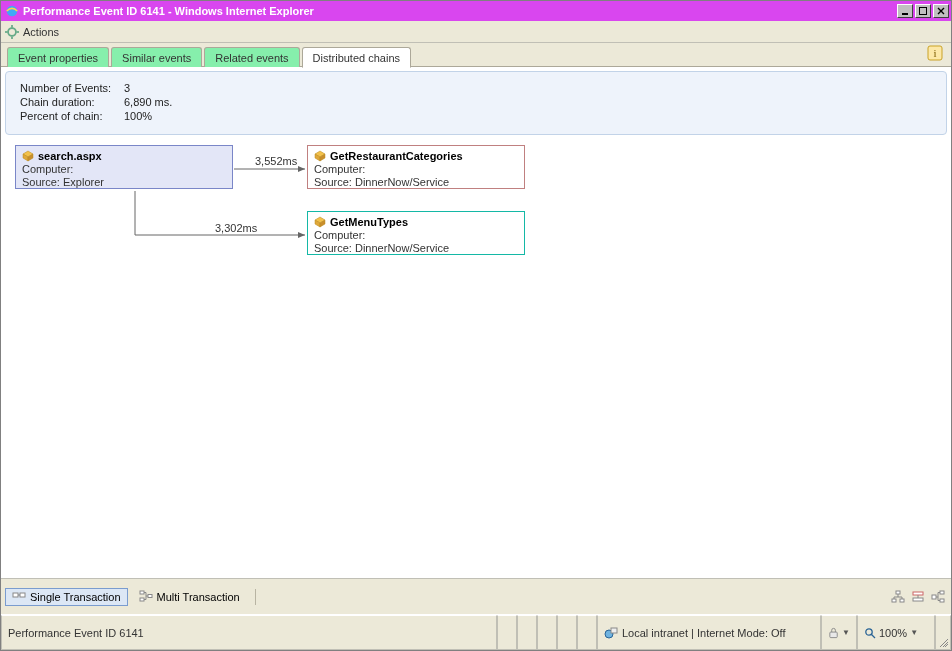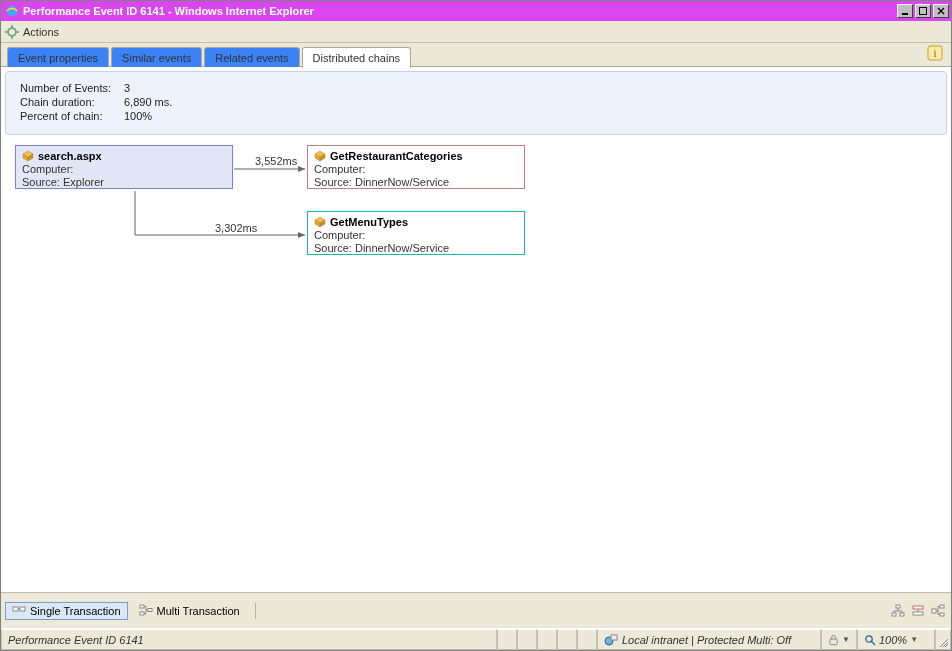--- a/index.html
+++ b/index.html
@@ -61,21 +61,21 @@
     background: #ece9d8;
     position: relative;
   }
   .tabrow::after {
     content: "";
     position: absolute; left: 0; right: 0; bottom: 0;
     height: 1px; background: #aca899;
   }
   .tab {
     padding: 4px 10px 3px 10px;
-    background: #3b82f6;
+    background: #86efac;
     border: 1px solid #aca899;
     border-bottom: none;
     margin-right: 2px;
     border-radius: 3px 3px 0 0;
     color: #333;
     position: relative;
     z-index: 1;
     cursor: default;
   }
   .tab.active {
@@ -162,26 +162,25 @@
     width: 1px; height: 16px; background: #b8b4a2; margin: 0 4px;
   }
   .content-toolbar .spacer { flex: 1; }
   .content-toolbar .icon16 { width: 14px; height: 14px; margin-right: 4px; }
   .content-toolbar .iconbtn {
     width: 18px; height: 18px; display:flex; align-items:center; justify-content:center;
     margin-left: 2px; cursor: default;
   }
   
   .statusbar {
-    height: 22px;
+    height: 36px;
     background: #ece9d8;
     border-top: 1px solid #fff;
     display: flex;
     align-items: stretch;
-    font-style: italic;
   }
   .statusbar .pane {
     border: 1px solid #c0bfb5;
     border-top-color: #fff;
     padding: 2px 6px;
     display: flex;
     align-items: center;
     color: #333;
   }
   .statusbar .pane.main { flex: 1; }
@@ -377,21 +376,21 @@
   <div class="pane small"></div>
   <div class="pane small"></div>
   <div class="pane small"></div>
   <div class="pane small"></div>
   <div class="pane small"></div>
   <div class="pane wide">
     <svg width="14" height="14" style="margin-right:4px" viewBox="0 0 14 14">
         <circle cx="5" cy="8" r="4" fill="#6fb3e0" stroke="#2a6496"></circle>
         <rect x="7" y="2" width="6" height="5" fill="#eee" stroke="#888"></rect>
       </svg>
-    <span>Local intranet | Protected Multi: Off</span>
+    <span>Local intranet | Internet Mode: Off</span>
   </div>
   <div class="pane lock">
     <svg width="12" height="12" viewBox="0 0 12 12">
         <rect x="2" y="5" width="8" height="6" rx="1" fill="#e8e8e8" stroke="#888"></rect>
         <path d="M4 5 V3 a2 2 0 0 1 4 0 V5" fill="none" stroke="#888"></path>
       </svg>
     <span class="dd">▼</span>
   </div>
   <div class="pane zoom">
     <svg width="12" height="12" style="margin-right:3px" viewBox="0 0 12 12">

